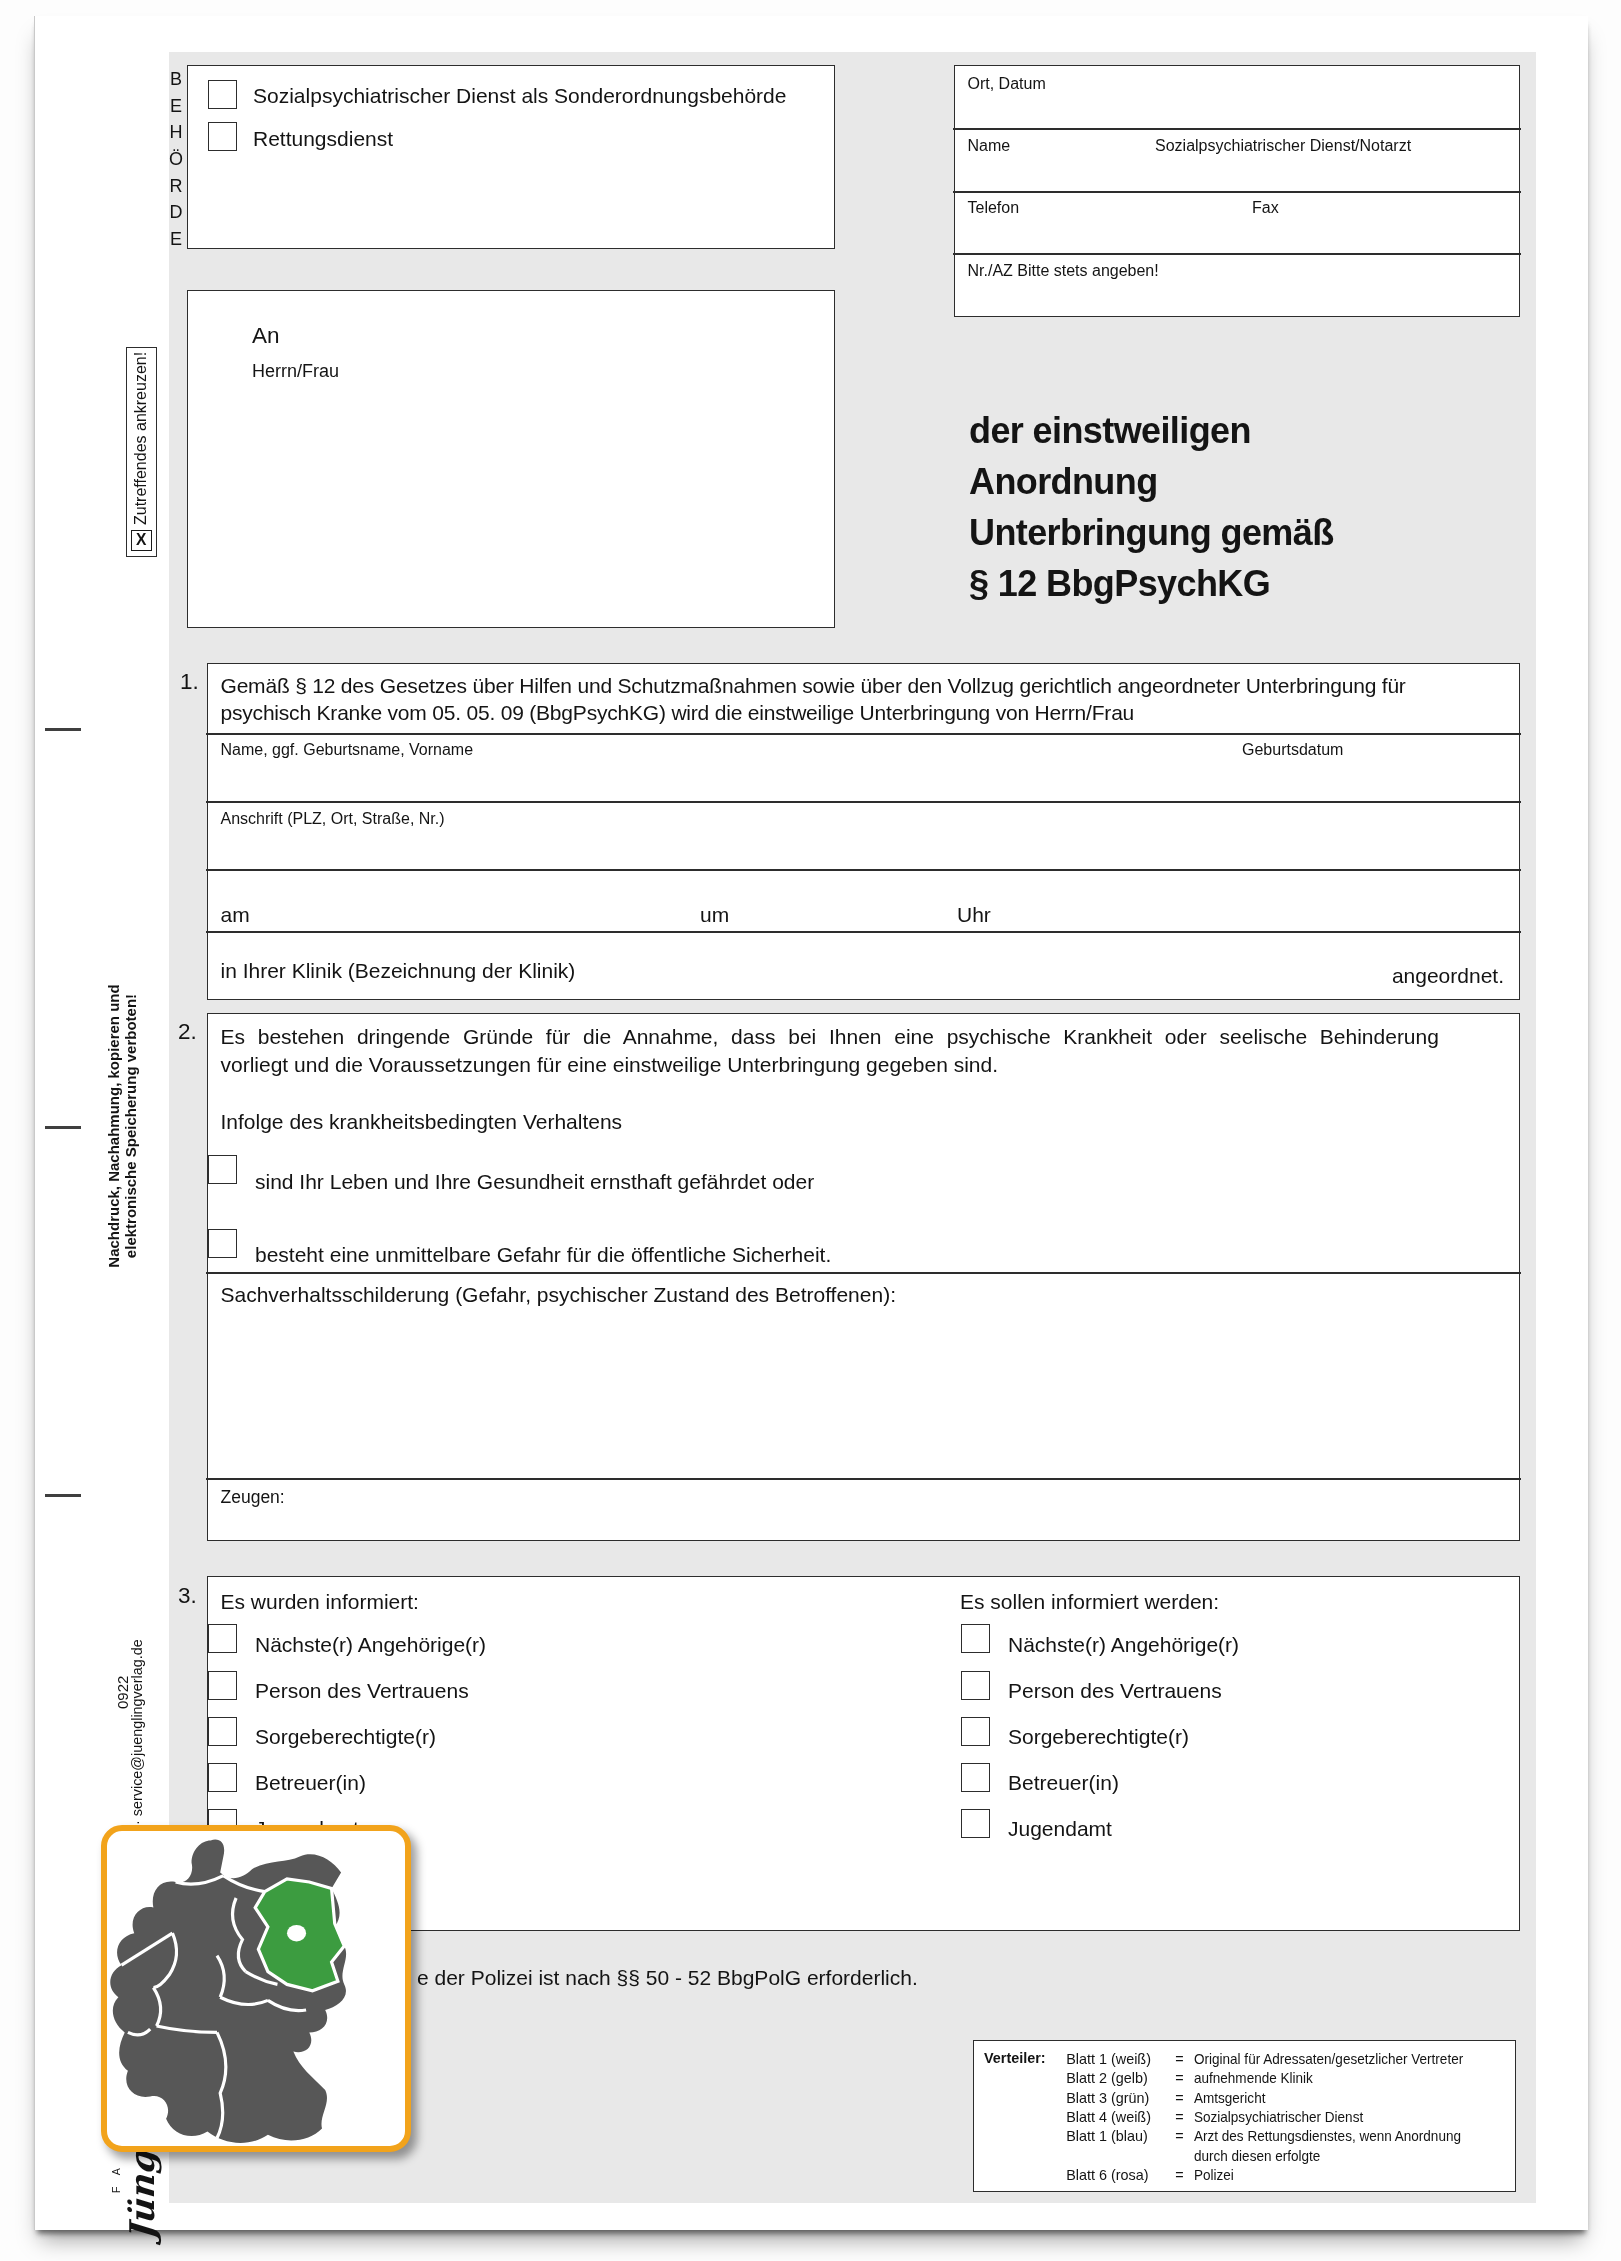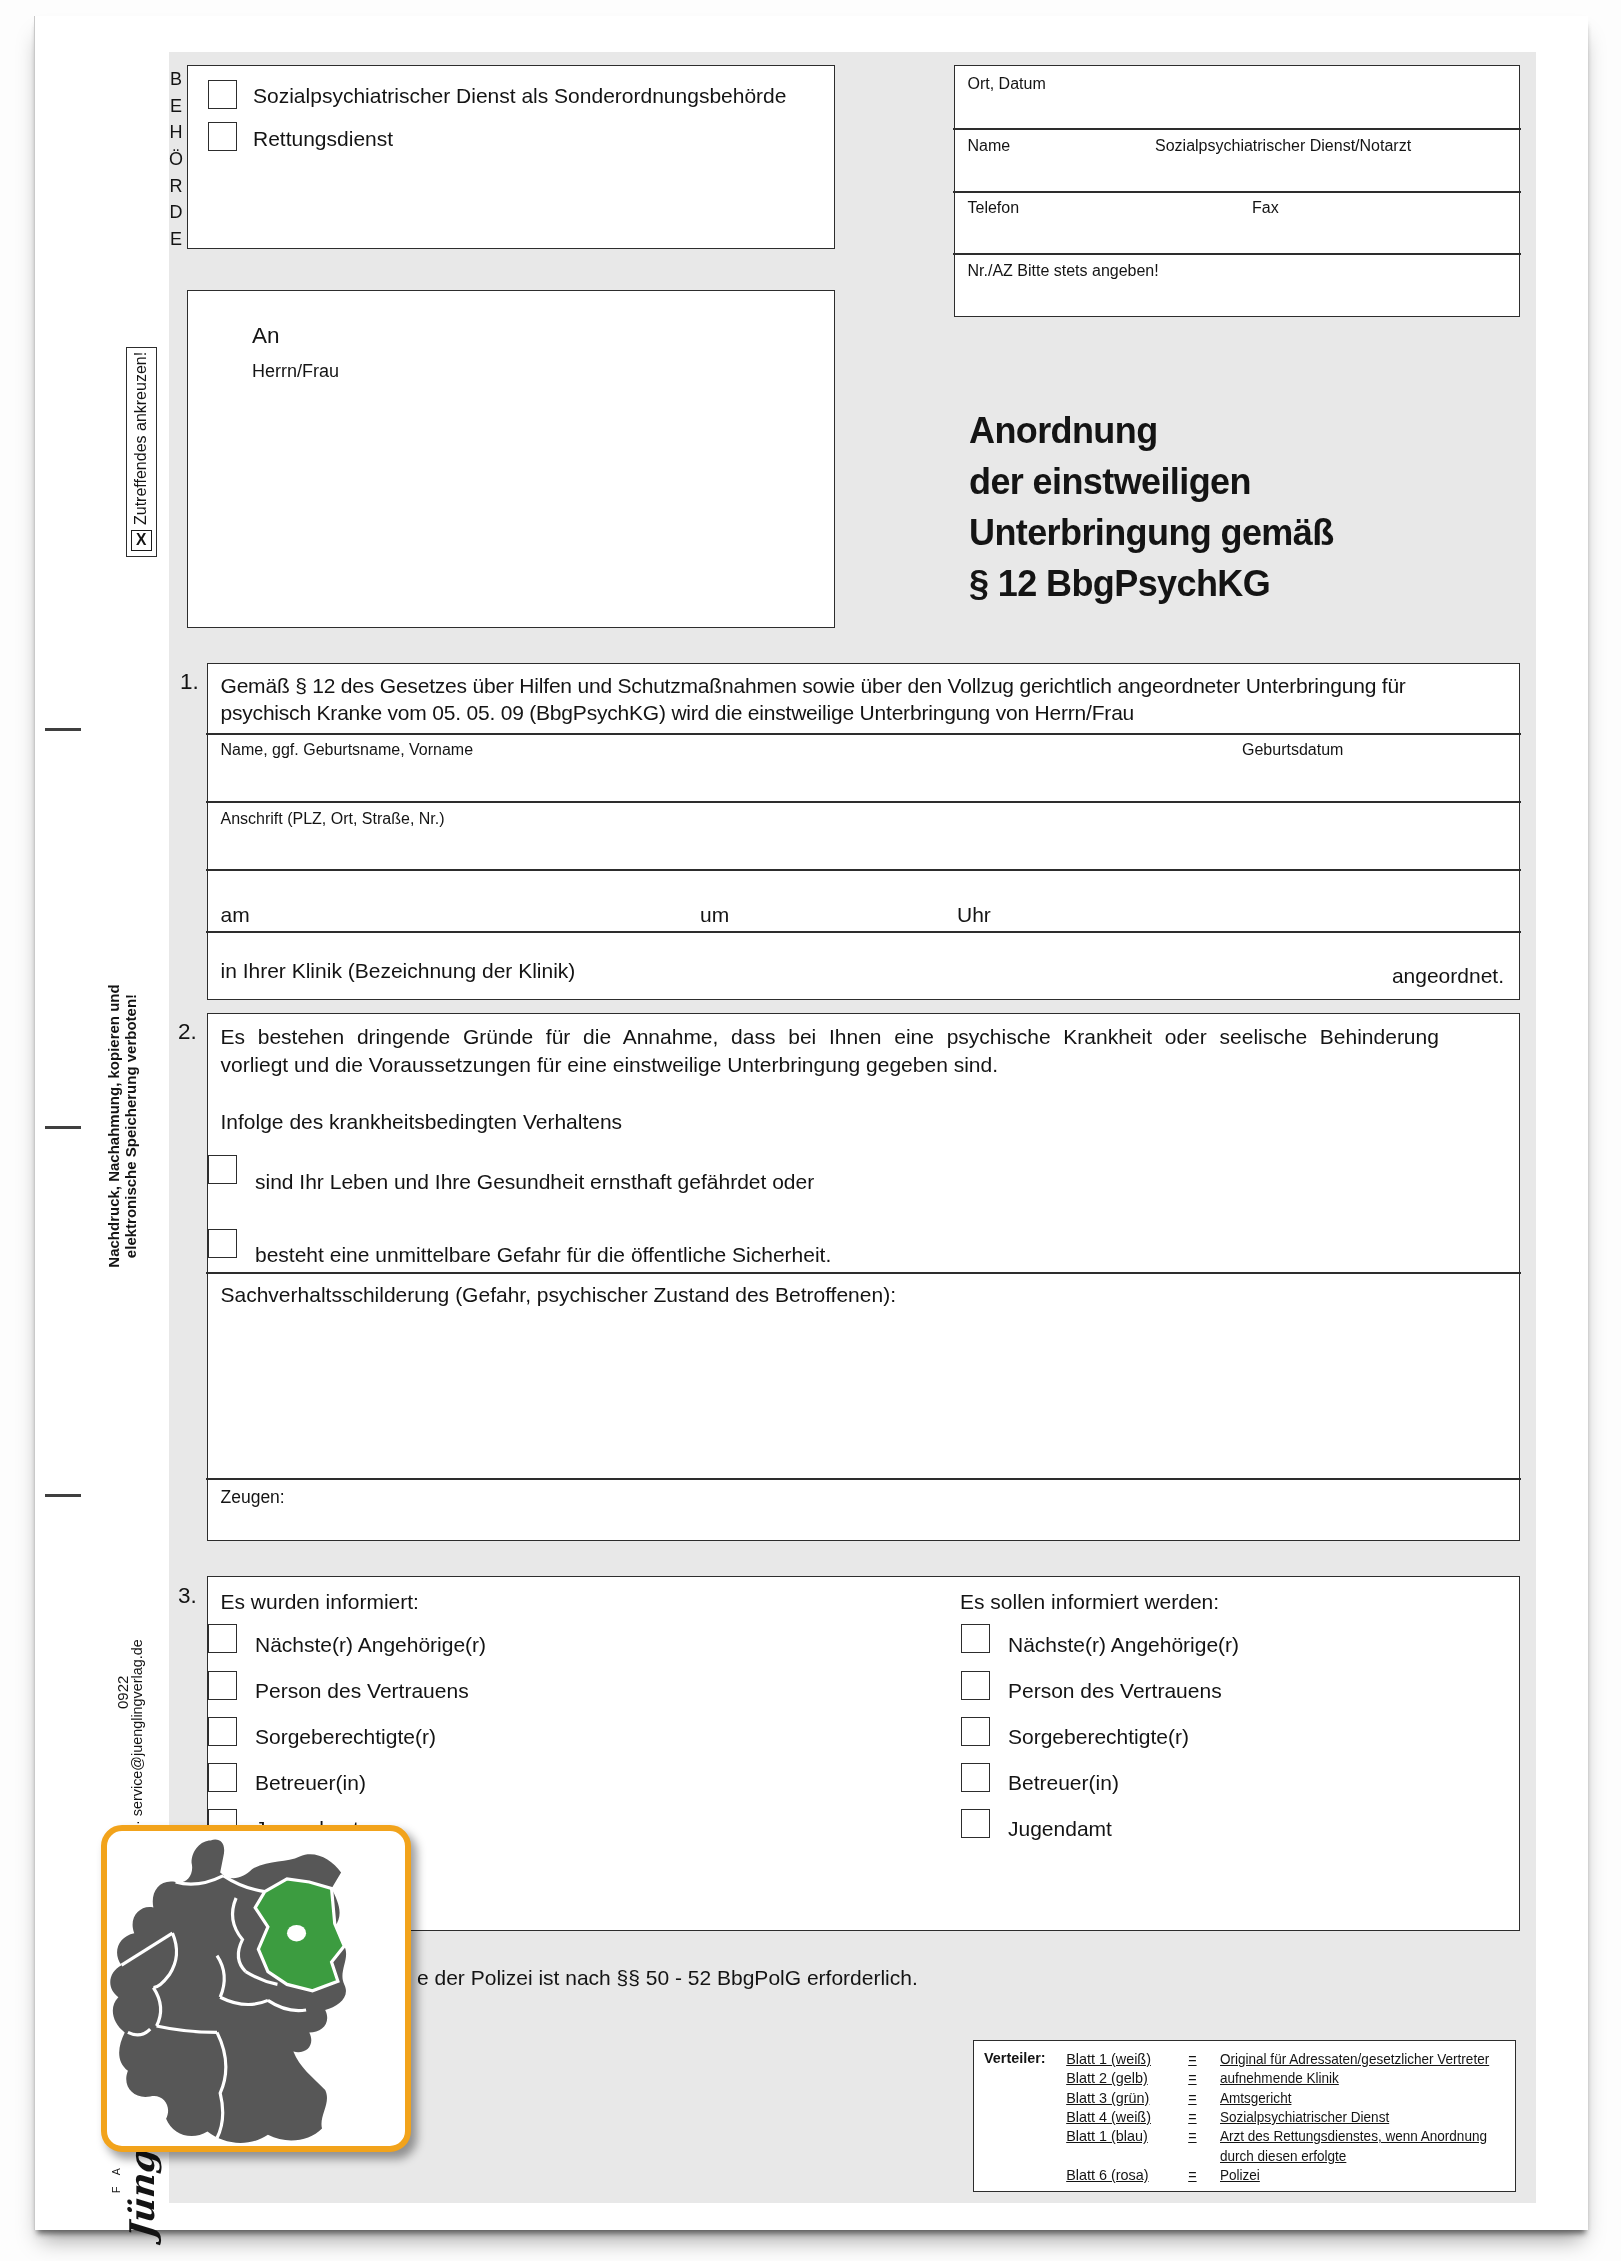--- a/index.html
+++ b/index.html
@@ -22,21 +22,21 @@
            font-size:18px;line-height:19px;}
   .title-line{font-size:36px;line-height:51px;font-weight:bold;letter-spacing:-0.6px;white-space:nowrap;}
   .num{font-size:22.5px;font-weight:400;}
   .foldmark{position:absolute;left:45px;width:36px;height:3.1px;background:#3f3f3f;}
   #map-card{left:101px;top:1825px;width:310px;height:327px;background:#fff;
             border:6.9px solid #F2A31B;border-radius:21px;overflow:hidden;z-index:6;
             box-shadow:5.6px 6.9px 10px rgba(0,0,0,.38);box-sizing:border-box;}
   #vert-strip{left:126px;top:347px;width:31px;height:210px;background:#fff;border:1.2px solid #2d2d2d;box-sizing:border-box;}
   #xbox{position:absolute;left:3.7px;top:182px;width:21px;height:21px;border:1.9px solid #1a1a1a;box-sizing:border-box;
         font-weight:bold;font-size:15.6px;text-align:center;line-height:18px;background:#fff;}
-  .vt-grid{display:grid;grid-template-columns:103px 12.5px auto;column-gap:19px;font-size:14.4px;line-height:19.4px;text-decoration:underline;}
+  .vt-grid{display:grid;grid-template-columns:103px 12.5px auto;column-gap:6px;font-size:14.4px;line-height:19.4px;}
   .vt-dest{white-space:nowrap;transform:scaleX(0.94);transform-origin:0 0;}
   .sig-label{position:absolute;right:10px;bottom:6.2px;font-size:16px;}
 </style>
 </head>
 <body>
 
 <div id="stage">
   <div id="paper" class="abs"></div>
   <div id="form-area" class="abs"></div>
 
@@ -83,22 +83,22 @@
       <span>X</span>
     </div>
   </div>
 
   <div class="abs box" style="left:187px;top:290px;width:646px;height:336px">
     <div class="abs" style="left:64px;top:32px;font-size:22.5px">An</div>
     <div class="abs" style="left:64px;top:70px;font-size:18px">Herrn/Frau</div>
   </div>
 
   <div class="abs" style="left:969px;top:405px">
+    <div class="title-line">der einstweiligen</div>
     <div class="title-line">Anordnung</div>
-    <div class="title-line">der einstweiligen</div>
     <div class="title-line">Unterbringung gemäß</div>
     <div class="title-line">§ 12 BbgPsychKG</div>
   </div>
 
   <div class="abs num" style="left:180px;top:669px">1.</div>
   <div class="abs box" style="left:207px;top:663px;width:1311px;height:335px">
     <div class="abs body-t tight" style="left:12.5px;top:7.5px">Gemäß § 12 des Gesetzes über Hilfen und Schutzmaßnahmen sowie über den Vollzug gerichtlich angeordneter Unterbringung für</div>
     <div class="abs body-t tight" style="left:12.5px;top:35px">psychisch Kranke vom 05. 05. 09 (BbgPsychKG) wird die einstweilige  Unterbringung von Herrn/Frau</div>
     <div class="hr" style="top:69px"></div>
     <div class="abs lbl" style="left:12.5px;top:76px">Name, ggf. Geburtsname, Vorname</div>

